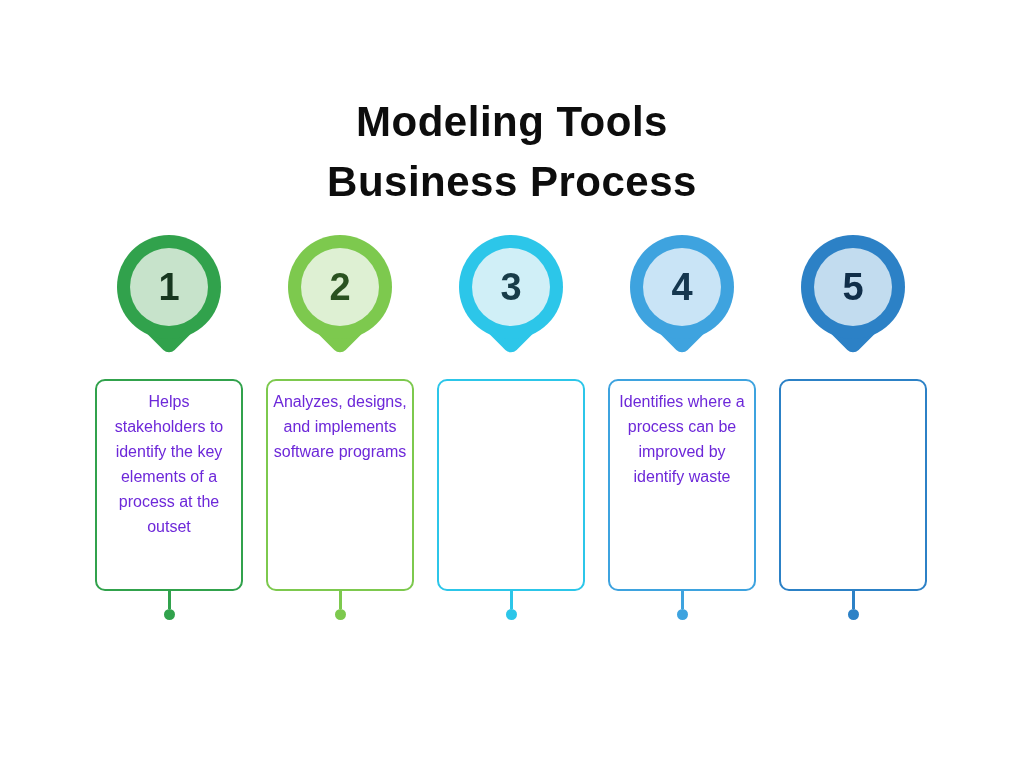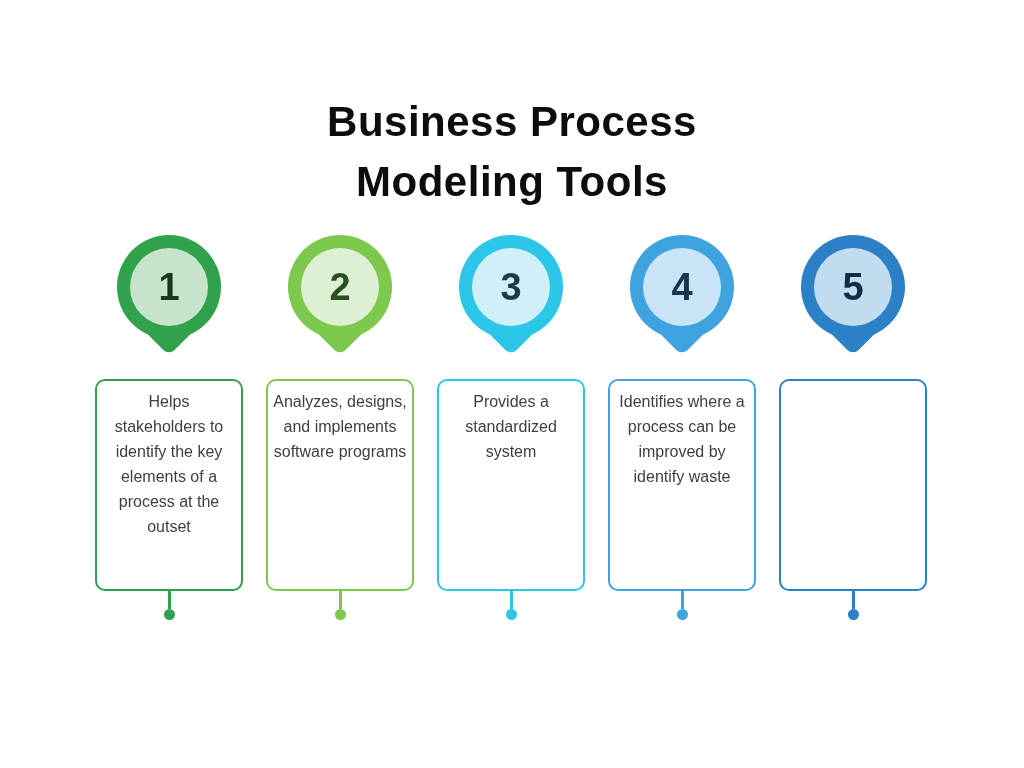--- a/index.html
+++ b/index.html
@@ -108,42 +108,42 @@
     letter-spacing: 0.4px;
     line-height: 13px;
     color: #1f1f1f;
     text-transform: uppercase;
   }
   .card-body {
     padding: 8px 5px 0 5px;
     text-align: center;
     font-size: 16px;
     line-height: 25px;
-    color: #404040;
+    color: #6d28d9;
   }
 
   .connector {
     width: 3px;
     height: 18px;
     background: var(--accent);
   }
   .dot {
     width: 11px;
     height: 11px;
     border-radius: 50%;
     background: var(--accent);
   }
 </style>
 </head>
 <body>
 
 <div class="canvas">
   <h1 class="title">
+    <span>Modeling Tools</span>
     <span>Business Process</span>
-    <span>Modeling Tools</span>
   </h1>
   <div class="columns" id="columns">
   <div class="column" style="--accent: #31a24c; --inner: #c7e3cb; --numcolor: #17371f;">
     <div class="pin">
       <div class="pin-tail"></div>
       <div class="pin-outer"></div>
       <div class="pin-inner">
         <span class="num">1</span>
       </div>
     </div>
@@ -175,23 +175,20 @@
 
   <div class="column" style="--accent: #2cc6e9; --inner: #d0eff7; --numcolor: #183c49;">
     <div class="pin">
       <div class="pin-tail"></div>
       <div class="pin-outer"></div>
       <div class="pin-inner">
         <span class="num">3</span>
       </div>
     </div>
     <div class="card">
-      <div class="card-body">
-        <span>Provides a standardized system</span>
-      </div>
     </div>
     <div class="connector"></div>
     <div class="dot"></div>
   </div>
 
   <div class="column" style="--accent: #3ea3df; --inner: #c9e4f6; --numcolor: #15374f;">
     <div class="pin">
       <div class="pin-tail"></div>
       <div class="pin-outer"></div>
       <div class="pin-inner">

